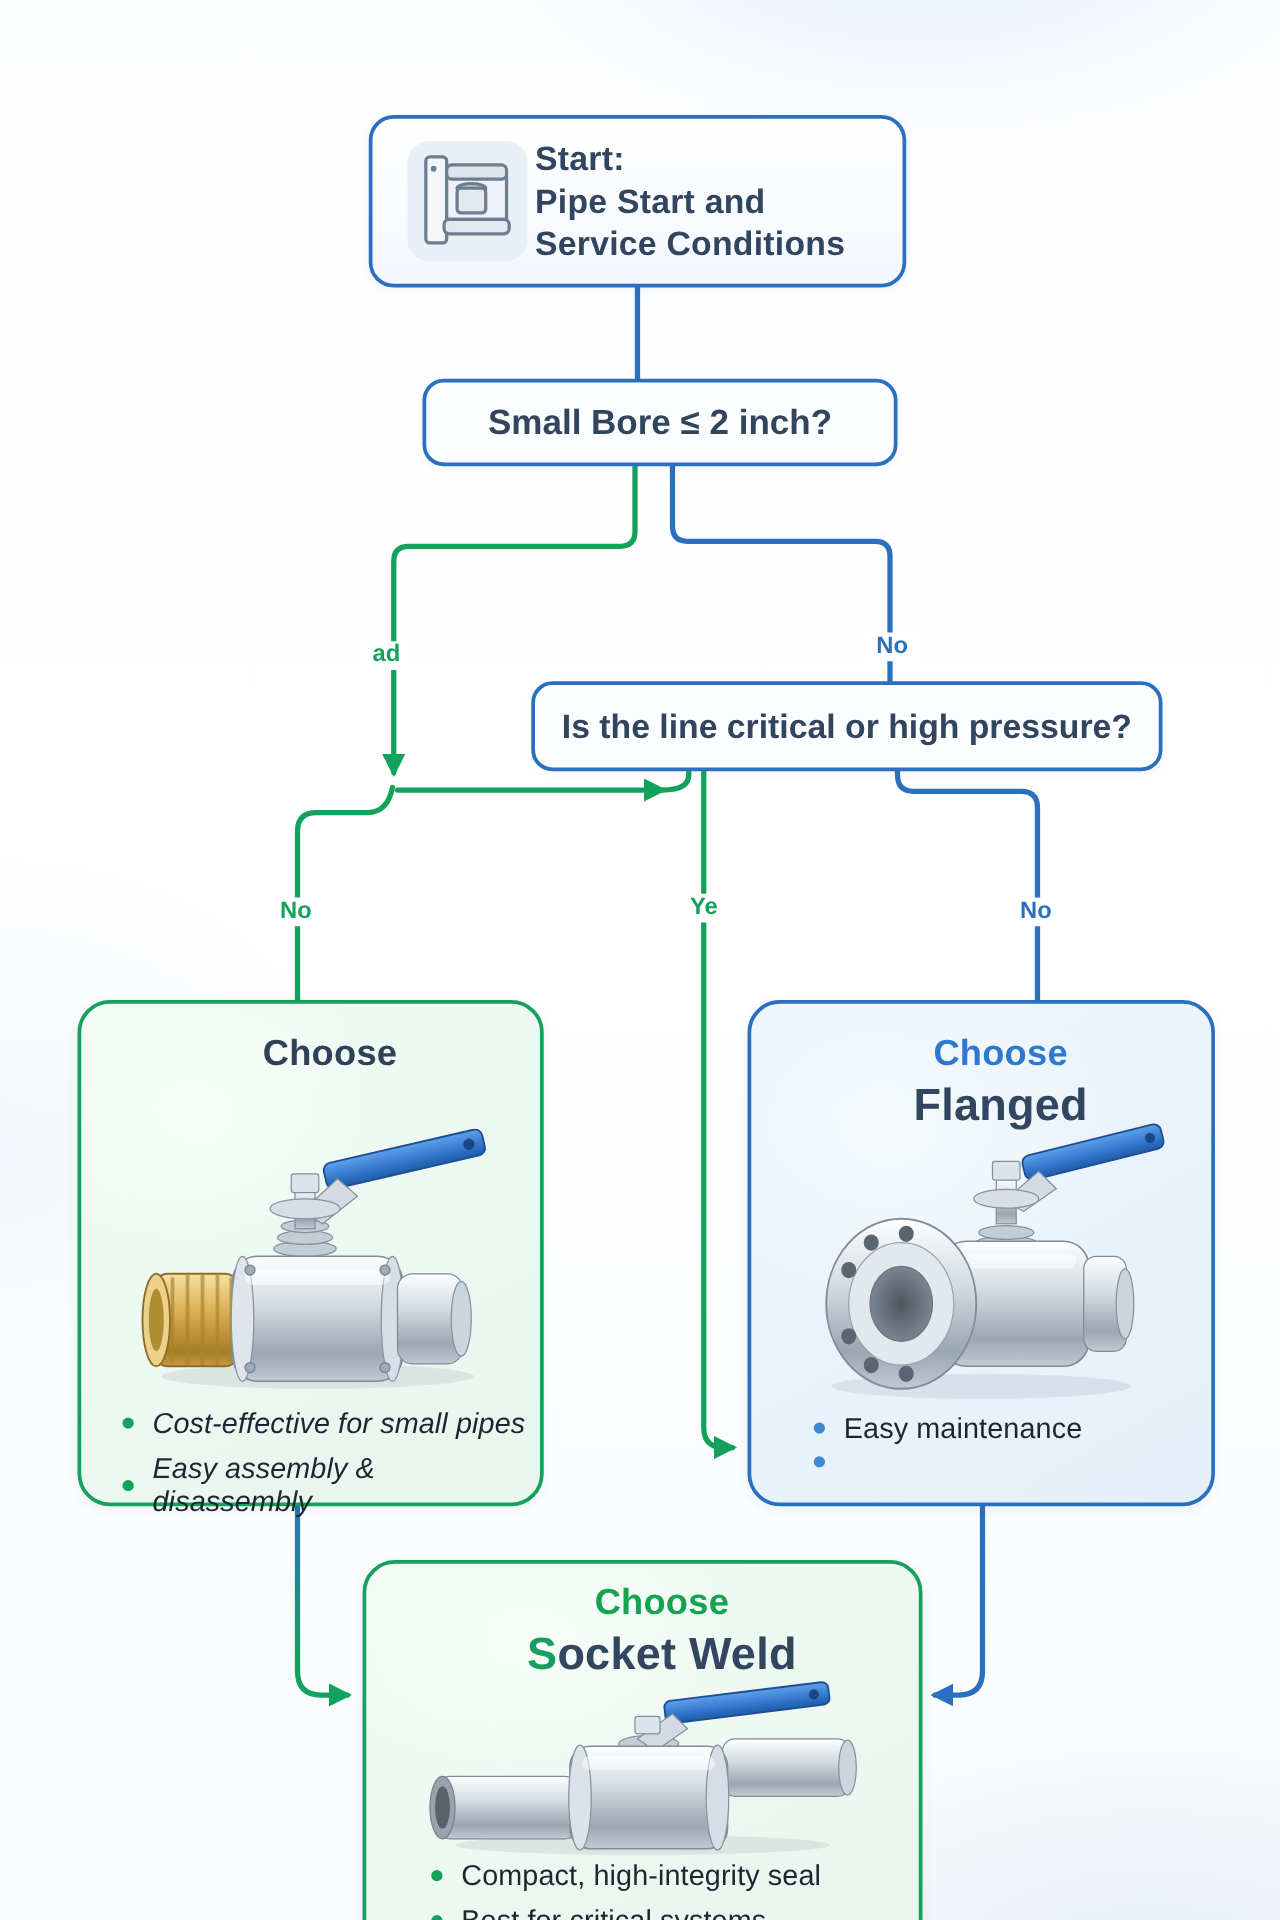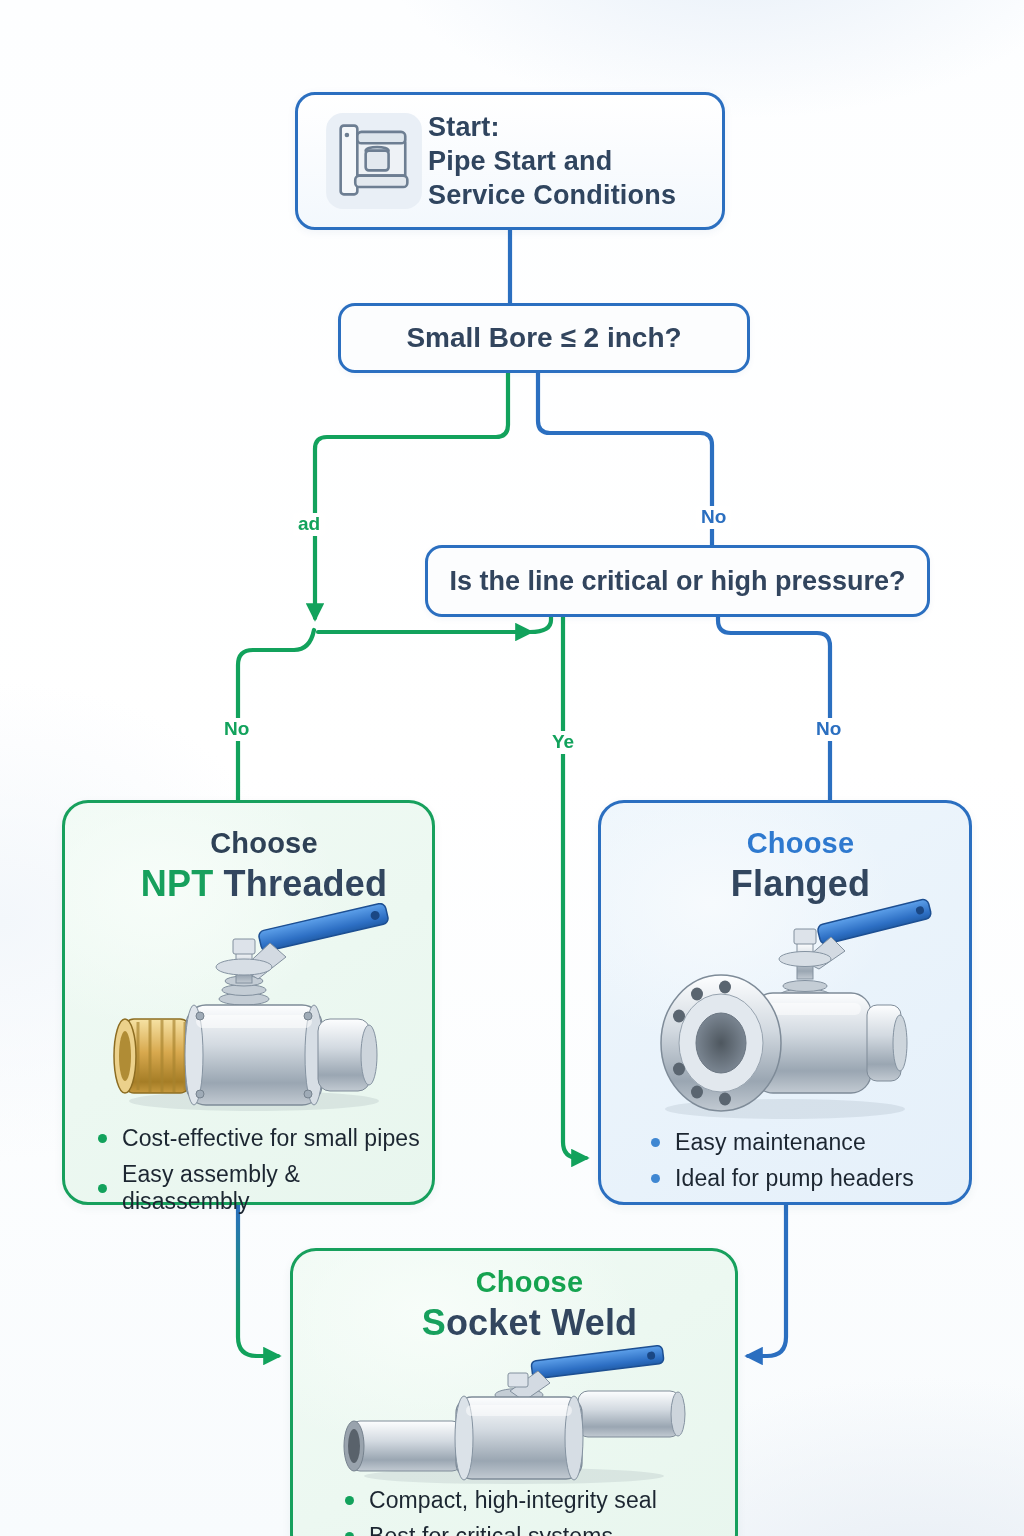--- a/index.html
+++ b/index.html
@@ -24,21 +24,21 @@
     display:flex;align-items:center;gap:4px;padding:0 16px 0 26px;
   }
   .start-text{color:#30455f;font-weight:bold;font-size:27px;line-height:34px;letter-spacing:.2px;}
 
   
   .qbox{
     border:3px solid #2b6fc0;border-radius:17px;background:#fcfdfe;
     display:flex;align-items:center;justify-content:center;
     color:#32455e;font-weight:bold;box-shadow:0 2px 6px rgba(40,80,140,.05);
   }
-  #q1-box{left:338px;top:303px;width:412px;height:70px;font-size:28px;}
+  #q1-box{left:338px;top:303px;width:380px;height:70px;font-size:28px;}
   #q2-box{left:425px;top:545px;width:505px;height:72px;font-size:27px;}
 
   
   .choice{border-radius:26px;box-shadow:0 3px 10px rgba(40,90,80,.06);padding-left:31px;}
   #npt-box{left:62px;top:800px;width:373px;height:405px;border:3px solid #17a05d;
     background:radial-gradient(ellipse 260px 200px at 25% 22%, #f7fdf9 0%, rgba(255,255,255,0) 70%),
                linear-gradient(150deg,#f0faf4 0%,#e8f6ee 100%);}
   #flanged-box{left:598px;top:800px;width:374px;height:405px;border:3px solid #2b6fc0;
     background:radial-gradient(ellipse 260px 200px at 30% 25%, #f6fafd 0%, rgba(255,255,255,0) 70%),
                linear-gradient(150deg,#eef6fc 0%,#e5f0fa 100%);}
@@ -52,35 +52,35 @@
   #socket-box .choose{color:#15a350;margin-top:15px;}
   .vname{text-align:center;font-size:36px;font-weight:bold;color:#32465f;margin-top:3px;letter-spacing:.2px;}
   .accent-green{color:#17a05d;}
 
   .valve{position:absolute;left:50%;transform:translateX(-50%);}
   #npt-valve{top:100px;}
   #flanged-valve{top:92px;}
   #socket-valve{top:84px;}
 
   .bullets{position:absolute;left:0;right:0;}
-  #npt-box .bullets{top:322px;padding-left:33px;}
+  #npt-box .bullets{top:322px;padding-left:33px;font-style:italic;}
   #flanged-box .bullets{top:326px;padding-left:50px;}
   #socket-box .bullets{top:236px;padding-left:52px;}
   .bullet{display:flex;align-items:center;gap:15px;margin-bottom:9px;font-size:23px;color:#1c2631;letter-spacing:.1px;}
   .dot{width:9px;height:9px;border-radius:50%;flex:0 0 auto;}
   .dot.g{background:#12a25c;} .dot.b{background:#3f87d2;}
 
   
   .edge-label{position:absolute;z-index:3;font-weight:bold;font-size:19px;
     background:#ffffff;padding:1px 5px;border-radius:4px;line-height:1.1;}
   .lbl-green{color:#12a25c;} .lbl-blue{color:#2b6fc0;}
   #lbl-ad{left:293px;top:513px;}
   #lbl-no1{left:696px;top:506px;}
   #lbl-no2{left:219px;top:718px;}
-  #lbl-ye{left:547px;top:715px;margin-top:16px;}
+  #lbl-ye{left:547px;top:715px;}
   #lbl-no3{left:811px;top:718px;}
 </style>
 </head>
 <body>
 
 <div id="canvas">
 
   <svg width="0" height="0" style="position:absolute" aria-hidden="true">
     <defs>
       <linearGradient id="grSteel" x1="0" y1="0" x2="0" y2="1">
@@ -163,21 +163,20 @@
   </div>
 
   <div class="edge-label lbl-green" id="lbl-ad">ad</div>
   <div class="edge-label lbl-blue" id="lbl-no1">No</div>
   <div class="edge-label lbl-green" id="lbl-no2">No</div>
   <div class="edge-label lbl-green" id="lbl-ye">Ye</div>
   <div class="edge-label lbl-blue" id="lbl-no3">No</div>
 
   <div class="node choice" id="npt-box">
     <div class="choose">Choose</div>
-    <div class="vname"><span class="accent-green">NPT</span><span> Threaded</span></div>
     <svg class="valve" id="npt-valve" width="310" height="212" viewBox="0 0 310 212">
       <ellipse cx="160" cy="198" rx="125" ry="10" fill="rgba(60,80,100,.10)"></ellipse>
       <g>
         <rect x="30" y="116" width="66" height="74" rx="10" fill="url(#grBrass)" stroke="#8d6d22" stroke-width="1.5"></rect>
         <path d="M44 119 v68 M56 117 v72 M68 117 v72 M80 117 v72 M91 119 v68" stroke="#a8842f" stroke-width="3" opacity=".65"></path>
         <ellipse cx="31" cy="153" rx="11" ry="37" fill="#ecd18b" stroke="#8d6d22" stroke-width="1.5"></ellipse>
         <ellipse cx="31" cy="153" rx="6" ry="25" fill="#b08c35"></ellipse>
       </g>
       <ellipse cx="150" cy="96" rx="25" ry="6" fill="#c4cdd5" stroke="#82909e"></ellipse>
       <ellipse cx="150" cy="87" rx="22" ry="5.5" fill="#c4cdd5" stroke="#82909e"></ellipse>
@@ -244,21 +243,20 @@
         <ellipse cx="90" cy="204" rx="6" ry="6.5" fill="#5a6570"></ellipse>
       </g>
     </svg>
     <div class="bullets">
       <div class="bullet">
           <span class="dot b"></span>
           <span>Easy maintenance</span>
         </div>
       <div class="bullet">
           <span class="dot b"></span>
-          <span>Ideal for pump headers</span>
         </div>
     </div>
   </div>
 
   <div class="node choice" id="socket-box">
     <div class="choose">Choose</div>
     <div class="vname"><span class="accent-green">S</span><span>ocket Weld</span></div>
     <svg class="valve" id="socket-valve" width="360" height="150" viewBox="0 0 360 150">
       <ellipse cx="180" cy="141" rx="150" ry="8" fill="rgba(60,80,100,.10)"></ellipse>
       <ellipse cx="185" cy="60" rx="24" ry="6.5" fill="#c4cdd5" stroke="#82909e"></ellipse>

